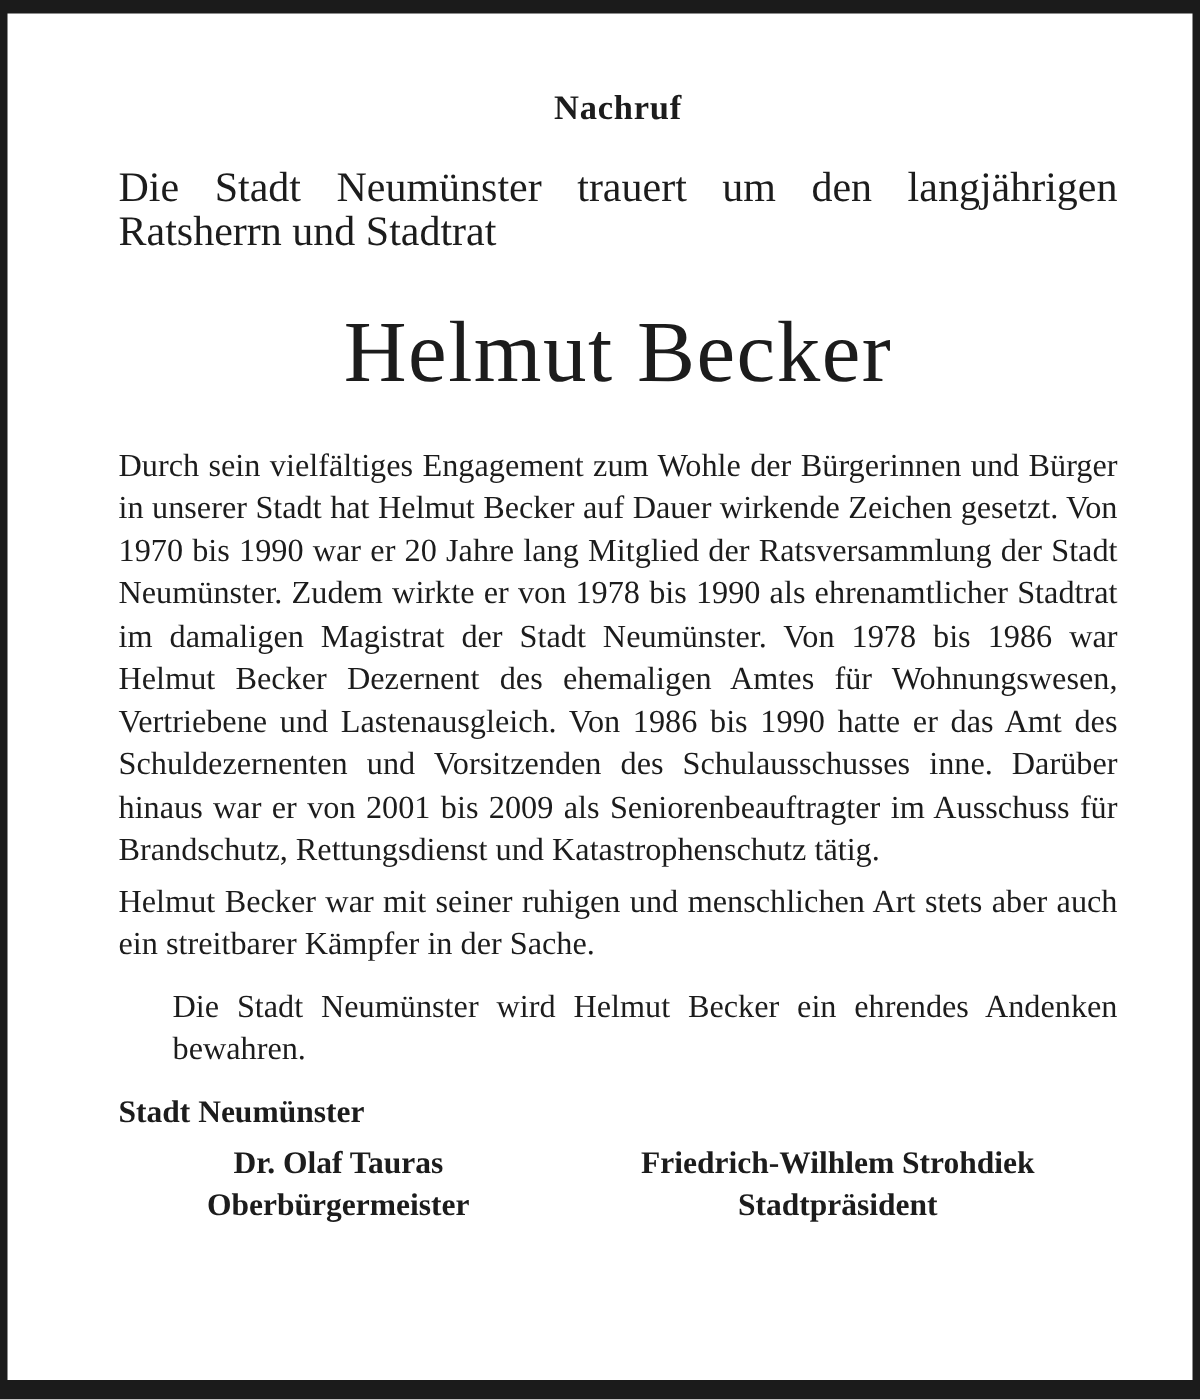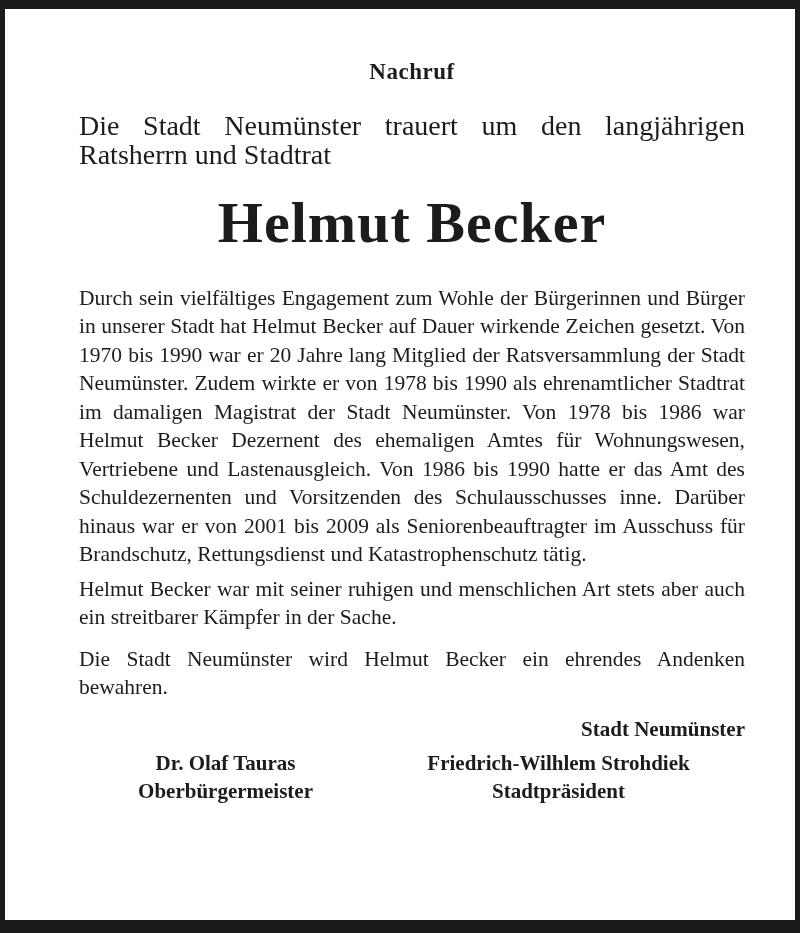--- a/index.html
+++ b/index.html
@@ -38,39 +38,39 @@
   }
   .intro {
     margin: 26px 0 0 0;
     font-size: 28px;
     line-height: 29px;
     text-align: justify;
     text-justify: inter-word;
     font-family: Liberation Serif, serif;
   }
   .deceased-name {
-    margin: 24px 0 0 0;
+    margin: 36px 0 0 0;
     text-align: center;
     font-size: 58px;
-    font-weight: bold;
+    font-weight: normal;
     line-height: 1.05;
     letter-spacing: 1px;
   }
   .body-par {
     margin: 30px 0 0 0;
     font-size: 21.5px;
     line-height: 28.5px;
     text-align: justify;
     text-justify: inter-word;
   }
   .body-par.second { margin-top: 6px; }
-  .body-par.third  { margin-top: 13px; }
+  .body-par.third  { margin-top: 13px; margin-left: 36px; }
   .closing-org {
     margin: 15px 0 0 0;
-    text-align: right;
+    text-align: left;
     font-weight: bold;
     font-size: 21px;
   }
   .sig-row {
     display: flex;
     margin-top: 7px;
   }
   .sig-col {
     text-align: center;
     font-weight: bold;

